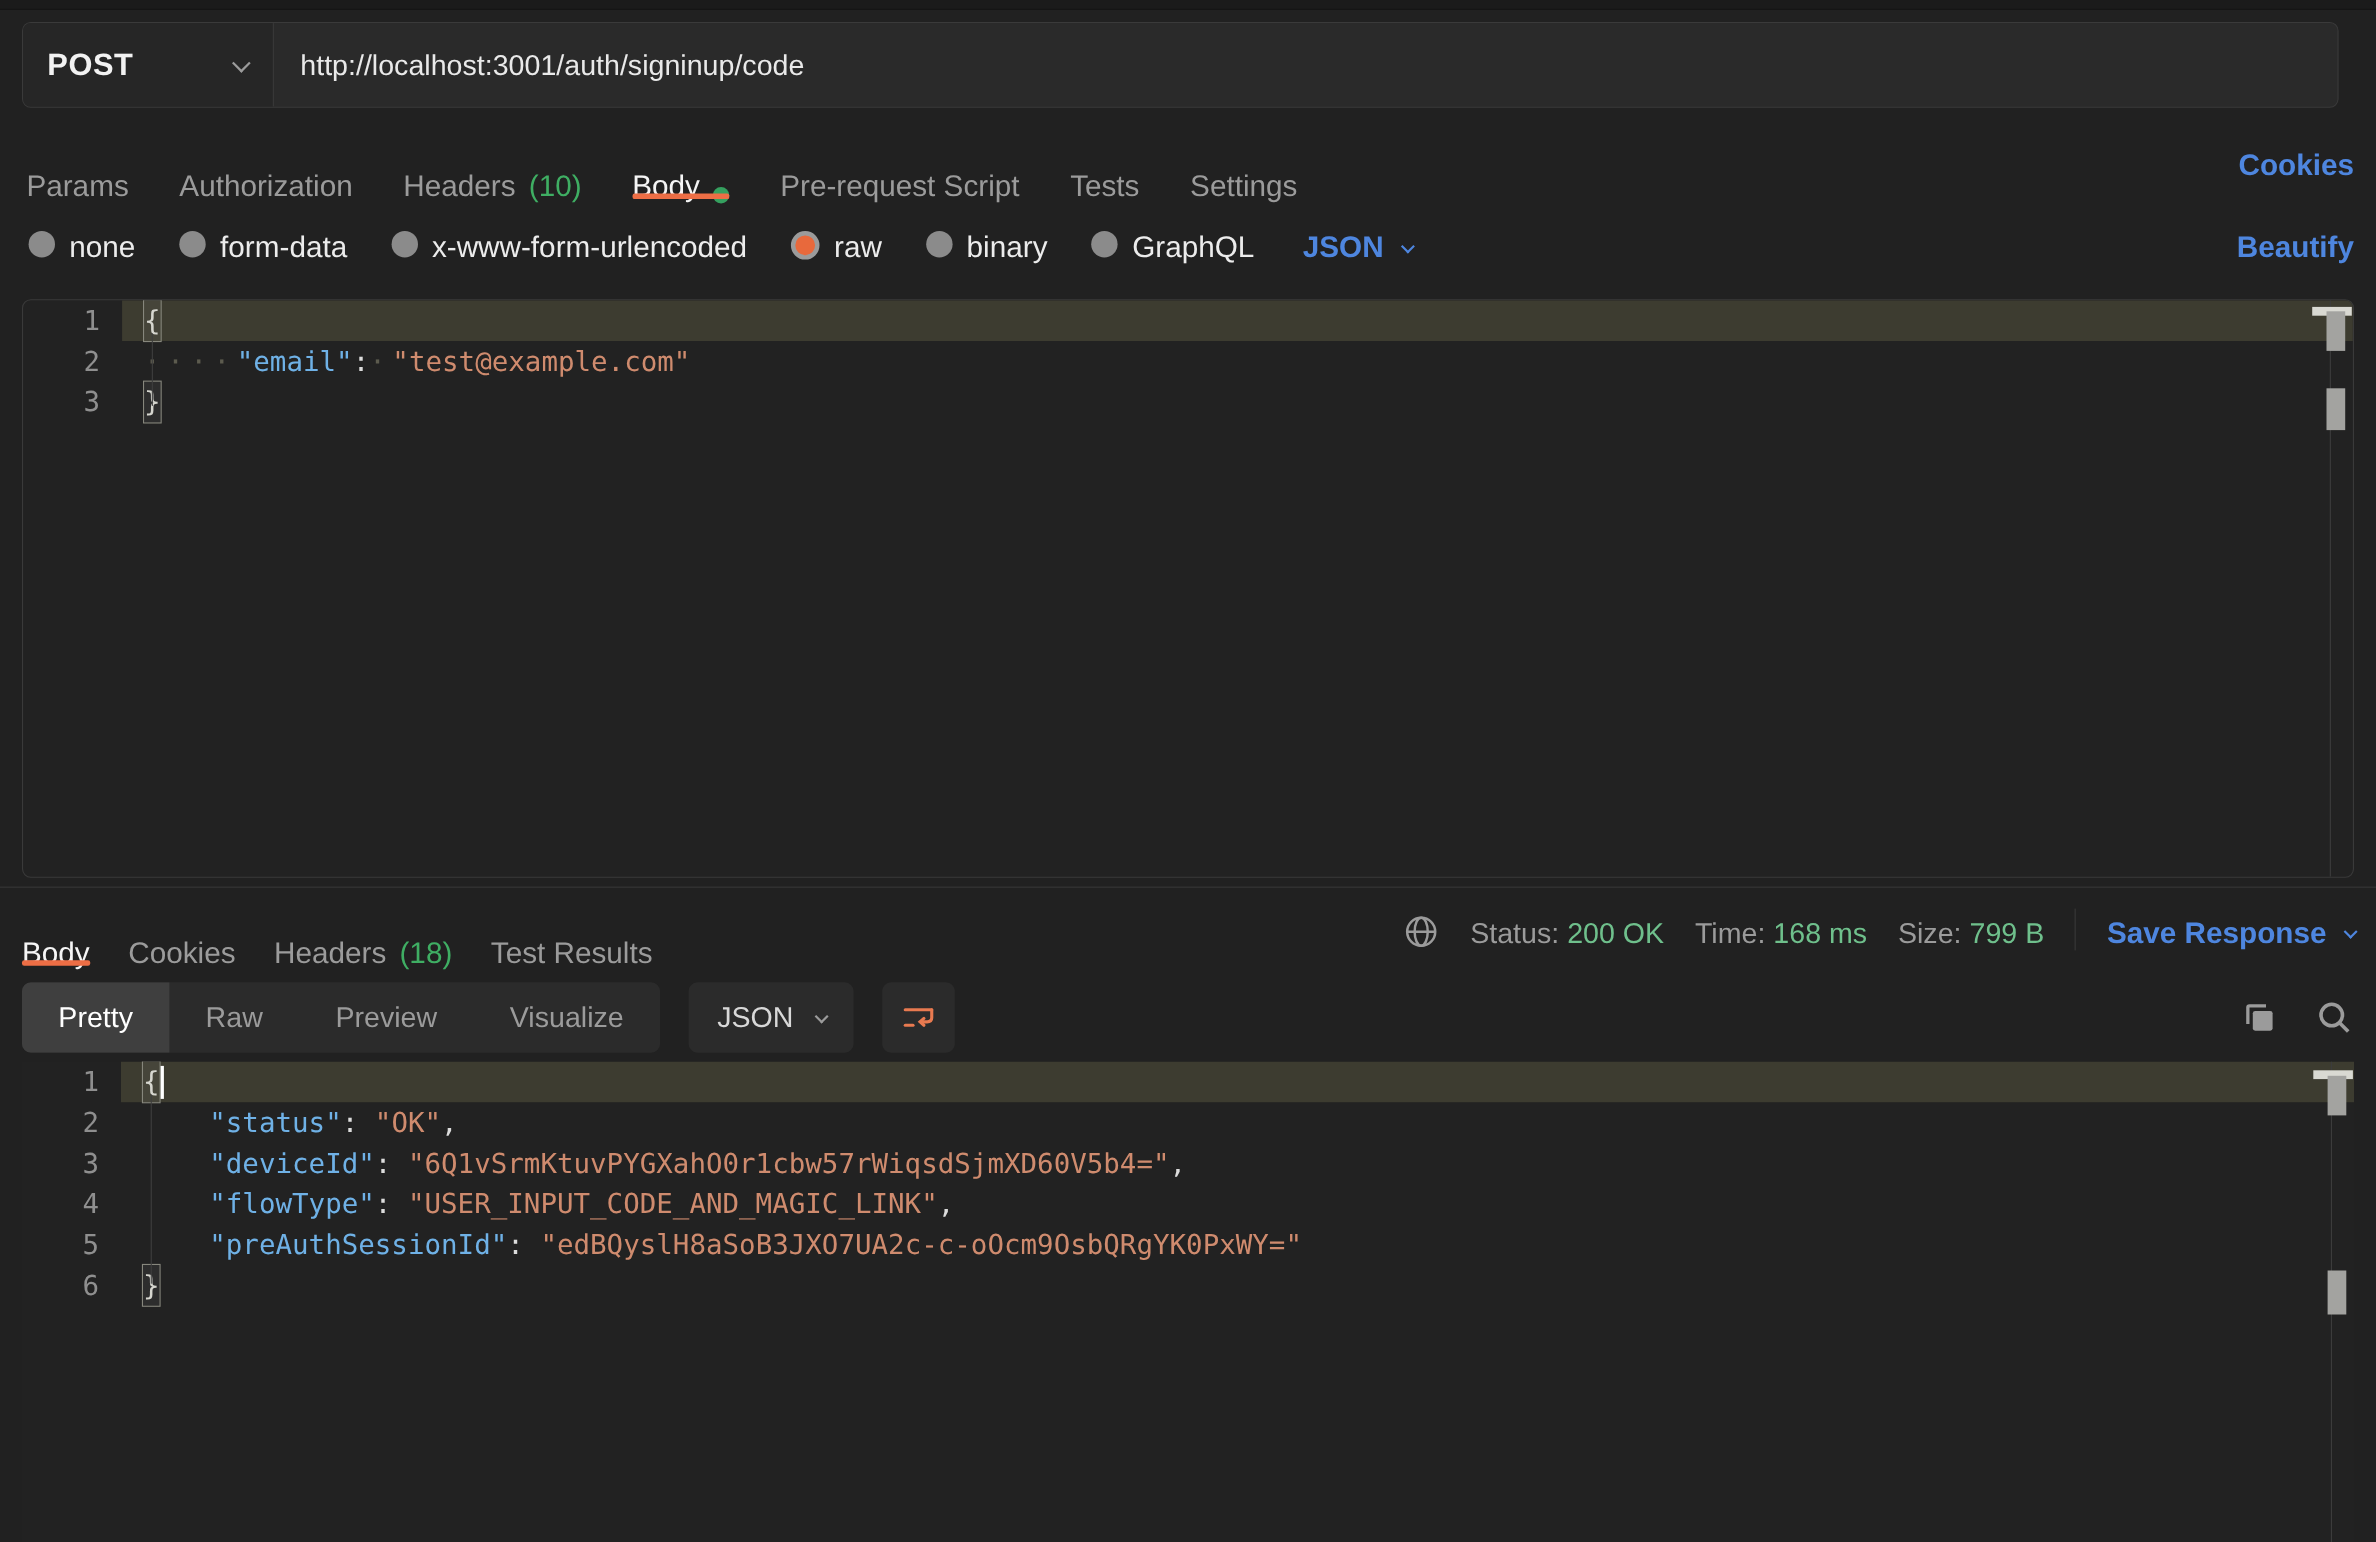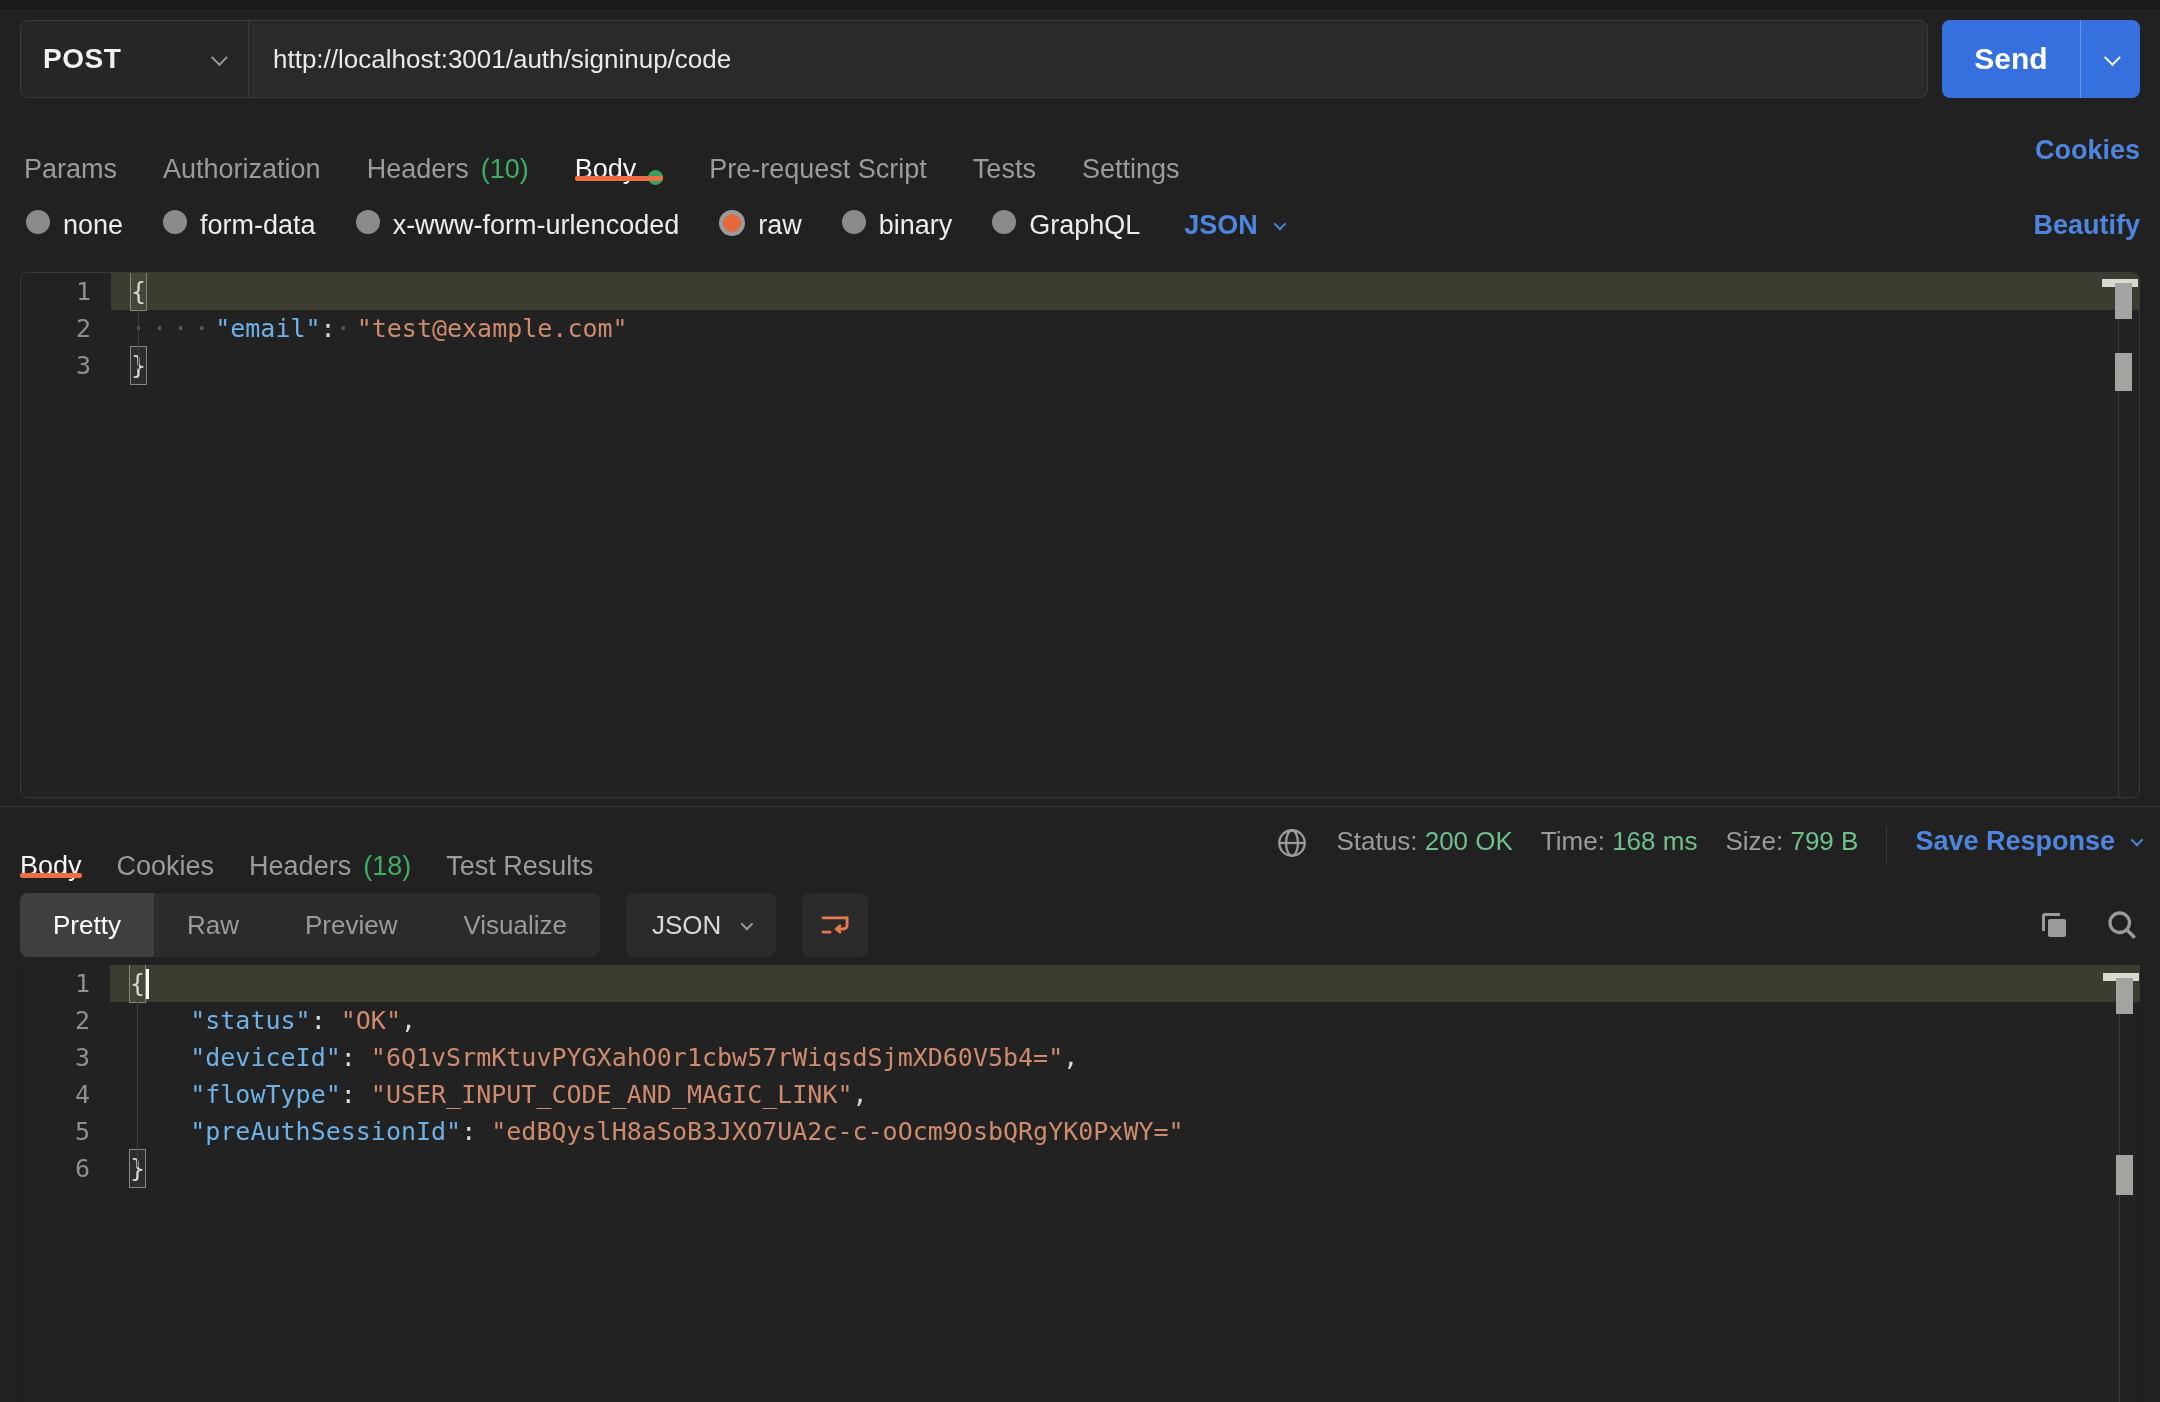--- a/index.html
+++ b/index.html
@@ -68,21 +68,21 @@
   .tk-caret { display:inline-block; width:3px; height:30px; background:#ffffff; margin-left:1px; }
   .bracket-guide { position:absolute; width:1px; background:#3f3f3f; left:117px; }
   
   .rail-line { position:absolute; top:0; bottom:0; right:20px; width:1px; background:#3c3c3c; }
   .mark-light { position:absolute; right:1px; width:36px; height:8px; background:#d9d9d2; }
   .mark-thumb { position:absolute; right:7px; width:17px; background:#a3a3a0; }
 
   
   .resp-header { position:absolute; top:806px; left:0; right:0; height:76px; border-top:1px solid #383838; display:flex; align-items:center; padding:0 20px; }
   .resp-tabs { display:flex; align-items:center; gap:35px; height:100%; }
-  .resp-meta { margin-left:auto; display:flex; align-items:flex-start; gap:28px; }
+  .resp-meta { margin-left:auto; display:flex; align-items:flex-end; gap:28px; }
   .meta-item { font-size:26px; color:#9b9b9b; white-space:nowrap; }
   .meta-item .val { color:#6fc08c; }
   .meta-divider { width:1px; height:38px; background:#3a3a3a; }
   .save-resp { display:flex; align-items:center; gap:16px; font-size:27px; font-weight:700; color:#4e86df; cursor:pointer; }
 
   
   .resp-toolbar { position:absolute; top:893px; left:20px; right:20px; height:64px; display:flex; align-items:center; }
   .seg { display:flex; height:64px; background:#2b2b2b; border-radius:8px; overflow:hidden; }
   .seg-item { padding:0 33px; display:flex; align-items:center; font-size:26px; color:#9b9b9b; cursor:pointer; }
   .seg-item.active { background:#3f3f3f; color:#fff; border-radius:0; }
@@ -99,26 +99,20 @@
 <div class="topstrip"></div>
 
 <div class="url-row">
   <div class="method-url">
     <div class="method-box">
       <span class="method-label">POST</span>
       <span class="chev"></span>
     </div>
     <div class="url-input">
       <span>http://localhost:3001/auth/signinup/code</span>
-    </div>
-  </div>
-  <div class="send-btn">
-    <div class="send-main">Send</div>
-    <div class="send-caret">
-      <span class="chev white"></span>
     </div>
   </div>
 </div>
 
 <div class="tabs-row">
 
   <div class="tab">
       <span class="tlabel">Params</span>
     </div>
     <div class="tab">

